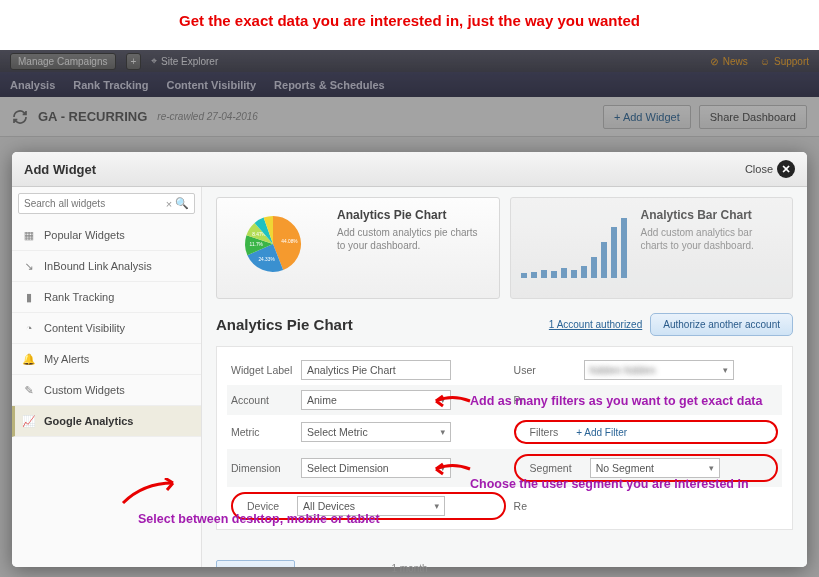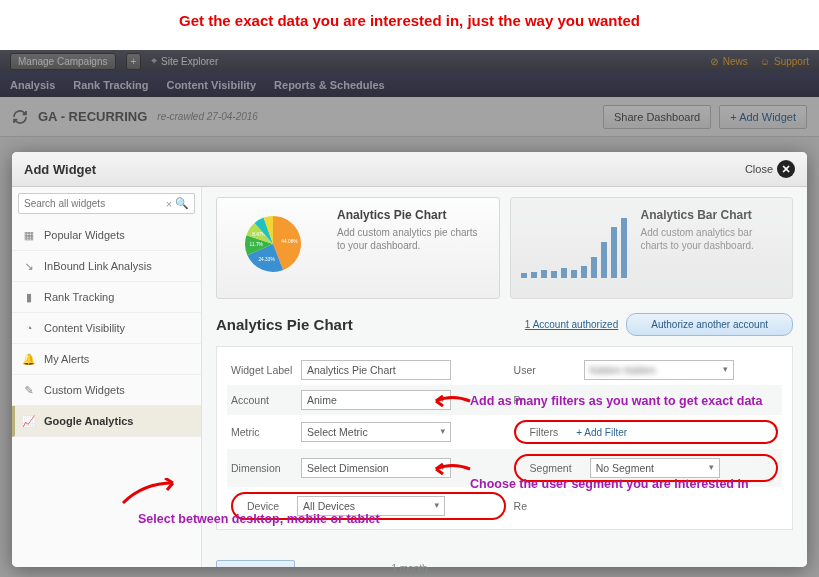--- a/index.html
+++ b/index.html
@@ -53,30 +53,30 @@
   .card-title { font-size:12px; font-weight:bold; color:#444; margin-bottom:4px; }
   .card-desc { font-size:10px; color:#888; line-height:1.3; }
 
   .pie { width:100px; height:80px; position:relative; }
   .bars { width:110px; height:70px; display:flex; align-items:flex-end; gap:4px; padding-top:10px; }
   .bars div { width:6px; background:#5a8db8; }
 
   .section-head { display:flex; align-items:center; margin:4px 0 10px; }
   .section-title { font-size:15px; font-weight:bold; color:#333; }
   .acct-link { font-size:10px; color:#2a6496; text-decoration:underline; margin-left:auto; margin-right:8px; }
-  .auth-btn { background:linear-gradient(#e9f2fb,#cfe3f5); border:1px solid #9cbcdc; font-size:10px; padding:5px 24px; border-radius:10px; color:#2a5b8a; }
+  .auth-btn { background:linear-gradient(#e9f2fb,#cfe3f5); border:1px solid #9cbcdc; font-size:10px; padding:5px 12px; border-radius:5px; color:#2a5b8a; }
 
   .form { background:#fff; border:1px solid #e4e4e4; padding:8px 10px 4px; }
   .form table { width:100%; border-collapse:collapse; }
   .form td { padding:5px 4px; vertical-align:middle; font-size:10.5px; color:#666;margin-left:8px; }
   .form td.lbl { width:70px; }
   .form-row-alt td { background:#f5f6f6; }
   .ctrl { border:1px solid #bfbfbf; background:#fff; font-size:10.5px; padding:3px 5px; color:#555; position:relative; }
   .ctrl.inp { width:150px; }
-  .ctrl.sel { width:150px; display:flex; justify-content:space-between; }
+  .ctrl.sel { width:150px; display:flex; align-items:center; justify-content:space-between; }
   .ctrl.sel::after { content:"▾"; color:#777; font-size:9px; }
   .highlight { border:2px solid #e80000 !important; border-radius:14px; padding-left:8px; padding-right:8px; }
   .add-filter { color:#2a6496; font-size:10px; }
 
   .modal-foot { background:#f4f4f4; padding:6px 10px; display:flex; align-items:center; gap:10px; }
   .foot-btn { background:linear-gradient(#e9f2fb,#cfe3f5); border:1px solid #9cbcdc; font-size:11px; padding:5px 10px; border-radius:2px; color:#2a5b8a; }
   .foot-cancel { font-size:11px; color:#666; }
 
   .annot { position:absolute; color:#a21caf; font-size:12.5px; font-weight:bold; pointer-events:none; z-index:50; }
   .arrow-svg { position:absolute; pointer-events:none; z-index:49; }
@@ -112,22 +112,22 @@
     <span>Content Visibility</span>
     <span>Reports &amp; Schedules</span>
   </div>
   <div class="back-crumb">
     <svg class="refresh-icon" viewBox="0 0 24 24" fill="none" stroke="currentColor" stroke-width="2.5">
         <path d="M3 12a9 9 0 0 1 15-6.7L21 8M21 3v5h-5M21 12a9 9 0 0 1-15 6.7L3 16M3 21v-5h5"></path>
       </svg>
     <span class="crumb-title">GA - RECURRING</span>
     <span class="crumb-sub">re-crawled 27-04-2016</span>
     <div class="crumb-right">
+      <span class="crumb-btn add">+ <span>Add Widget</span></span>
       <span class="crumb-btn">Share Dashboard</span>
-      <span class="crumb-btn add">+ <span>Add Widget</span></span>
     </div>
   </div>
 </div>
 
 <div class="overlay"></div>
 
 <div class="modal">
   <div class="modal-head">
     <span class="modal-title">Add Widget</span>
     <div class="close-wrap">

